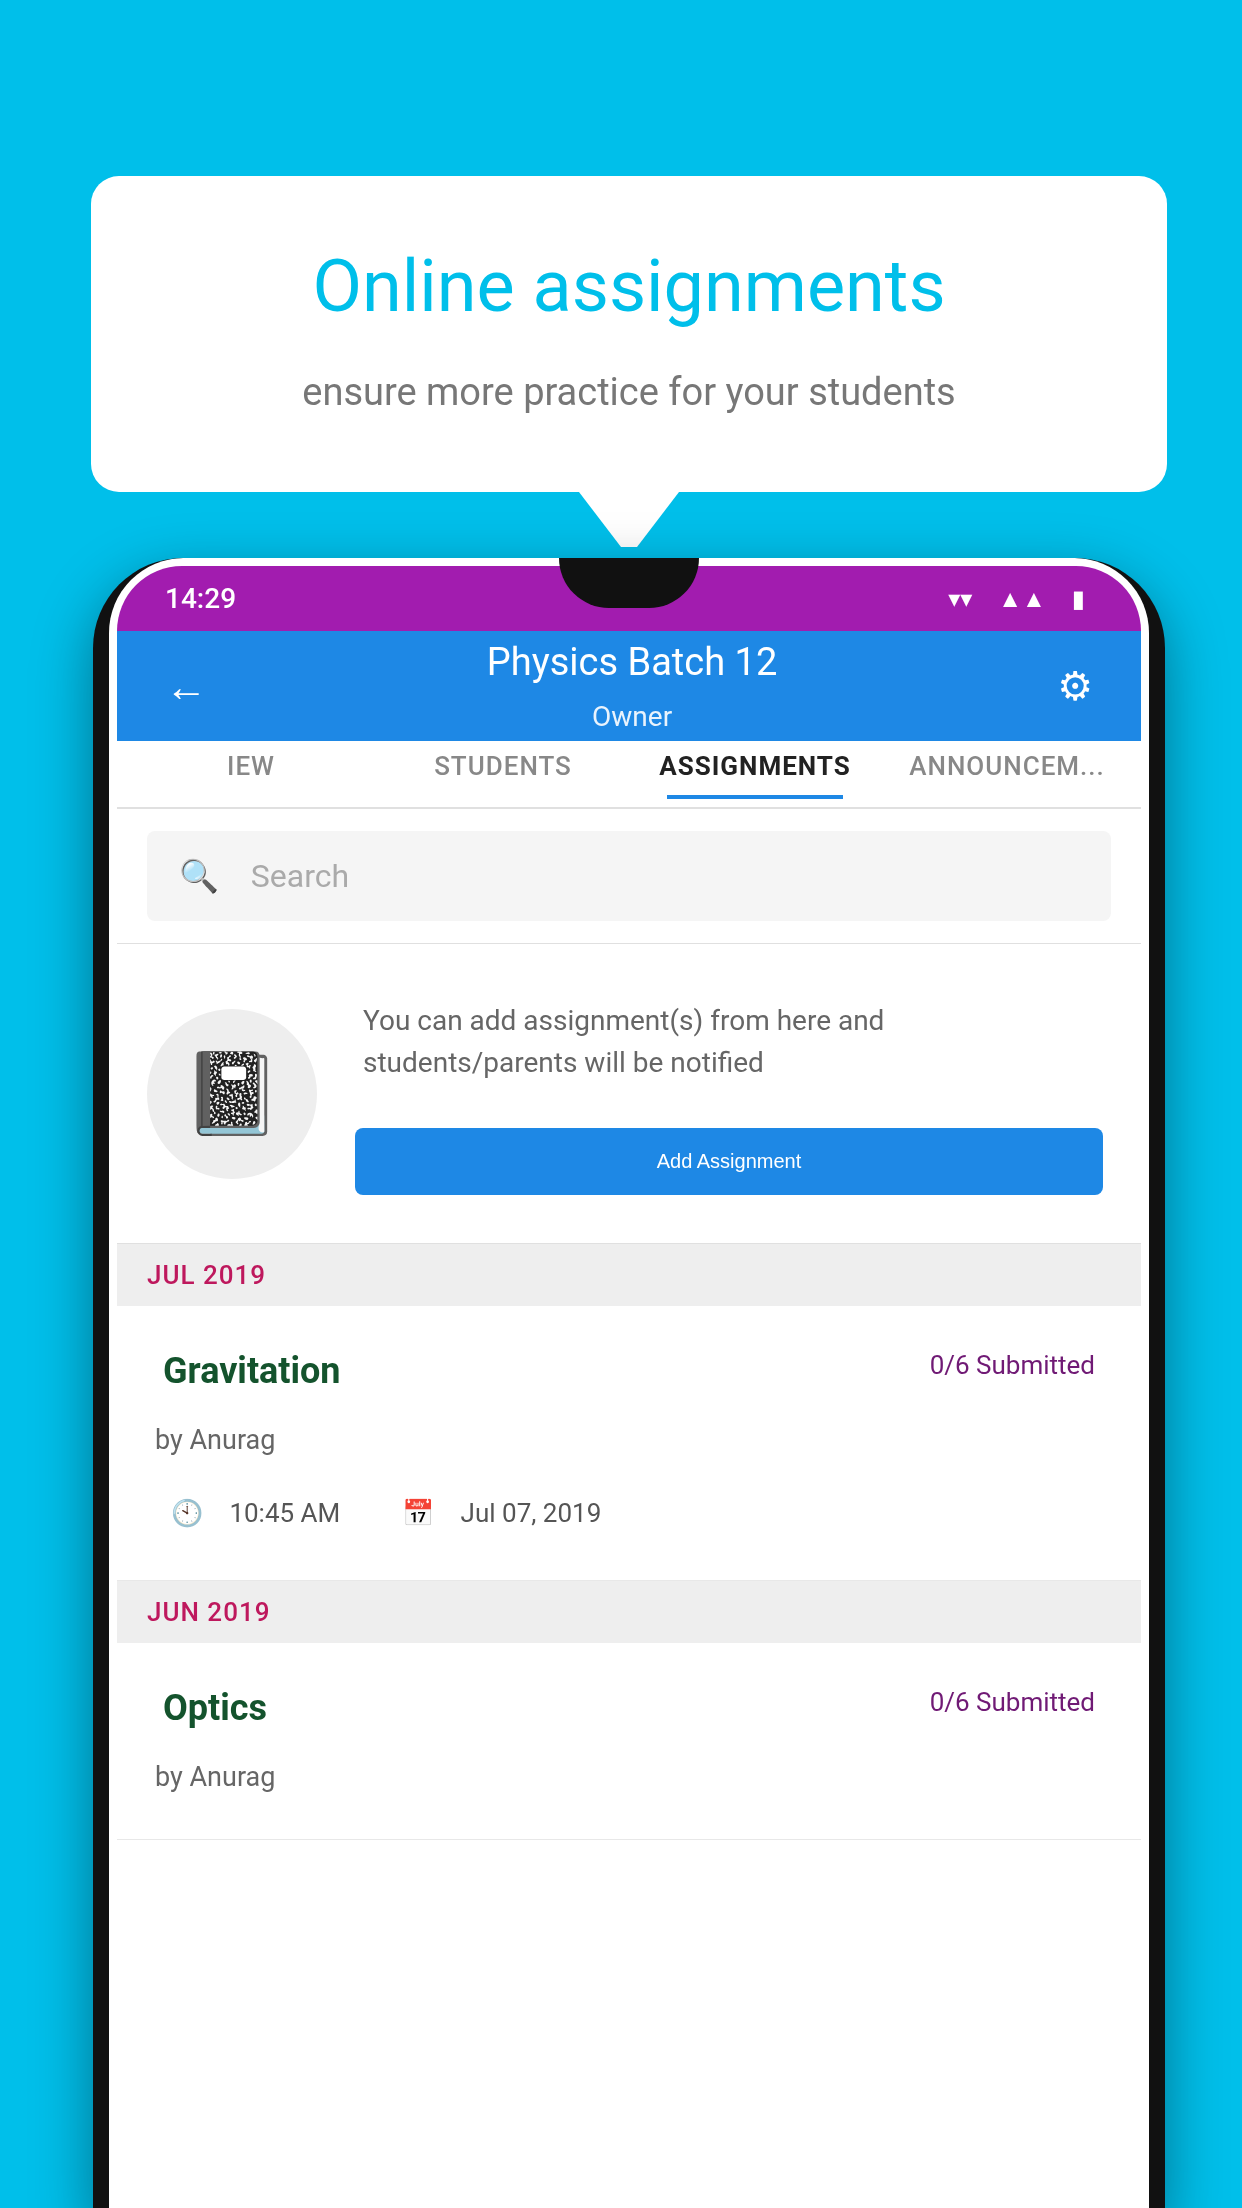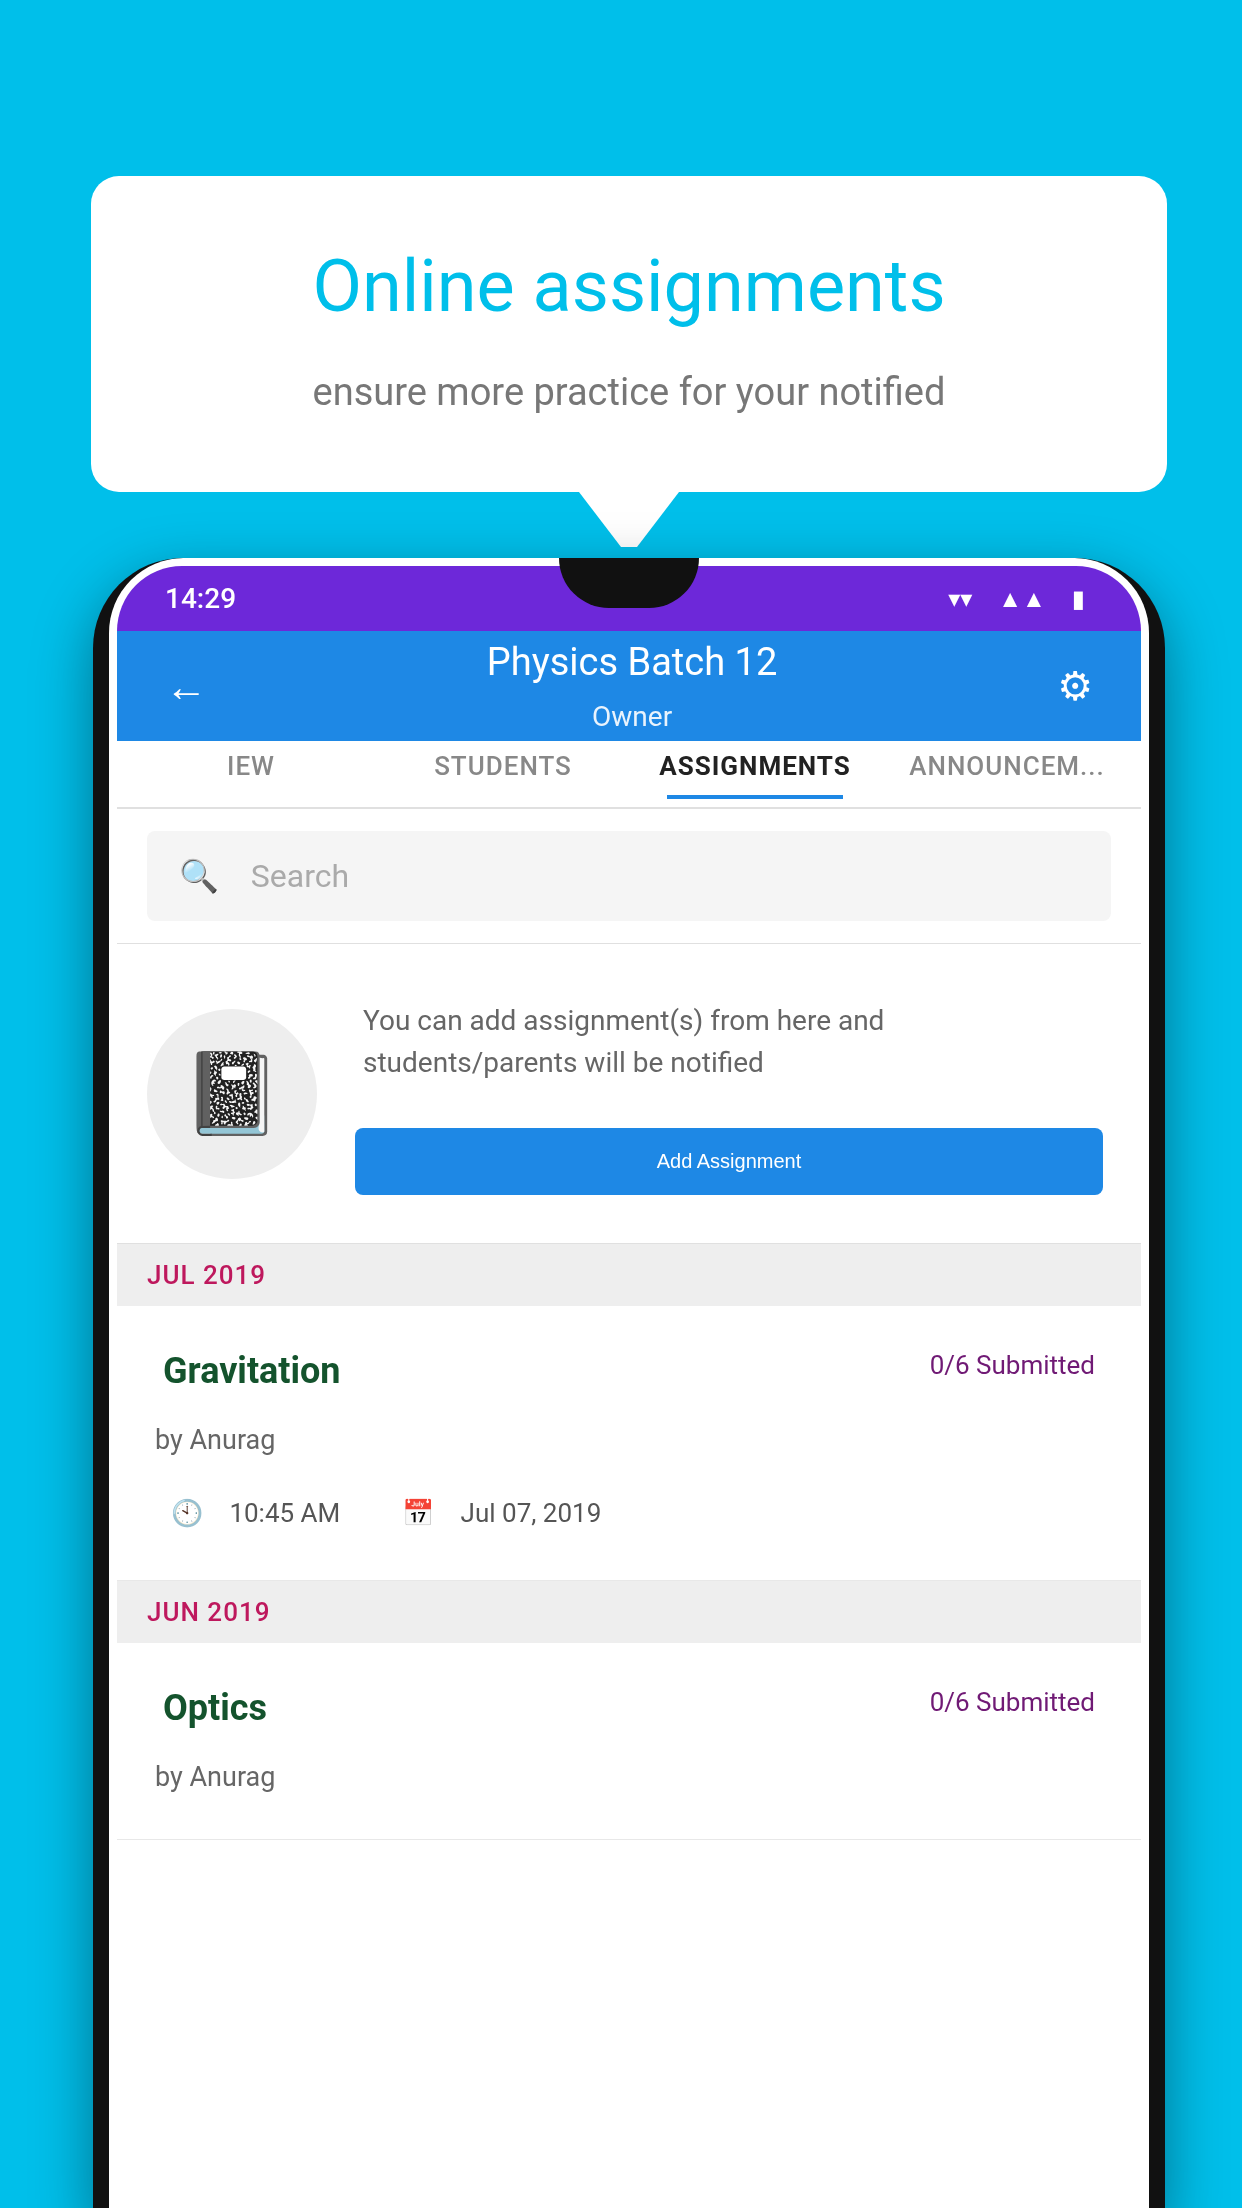--- a/index.html
+++ b/index.html
@@ -71,21 +71,21 @@
       left: 16px;
       right: 16px;
       bottom: 0;
       background: white;
       border-radius: 75px 75px 0 0;
       overflow: hidden;
     }
 
     
     .status-bar {
-      background: #6d28d9;
+      background: #a21caf;
       height: 65px;
       display: flex;
       align-items: center;
       justify-content: space-between;
       padding: 0 40px;
       border-radius: 75px 75px 0 0;
     }
     .status-time {
       color: white;
       font-size: 28px;
@@ -302,21 +302,21 @@
       font-size: 26px;
       color: #888;
     }
   </style>
 </head>
 <body>
 
 <div class="speech-bubble-container">
   <div class="speech-bubble">
     <div class="speech-bubble-title">Online assignments</div>
-    <div class="speech-bubble-subtitle">ensure more practice for your notified</div>
+    <div class="speech-bubble-subtitle">ensure more practice for your students</div>
   </div>
   <div class="speech-bubble-arrow"></div>
 </div>
 
 <div class="phone-frame">
   <div class="notch"></div>
   <div class="phone-screen">
 
     <div class="status-bar">
       <span class="status-time">14:29</span>

